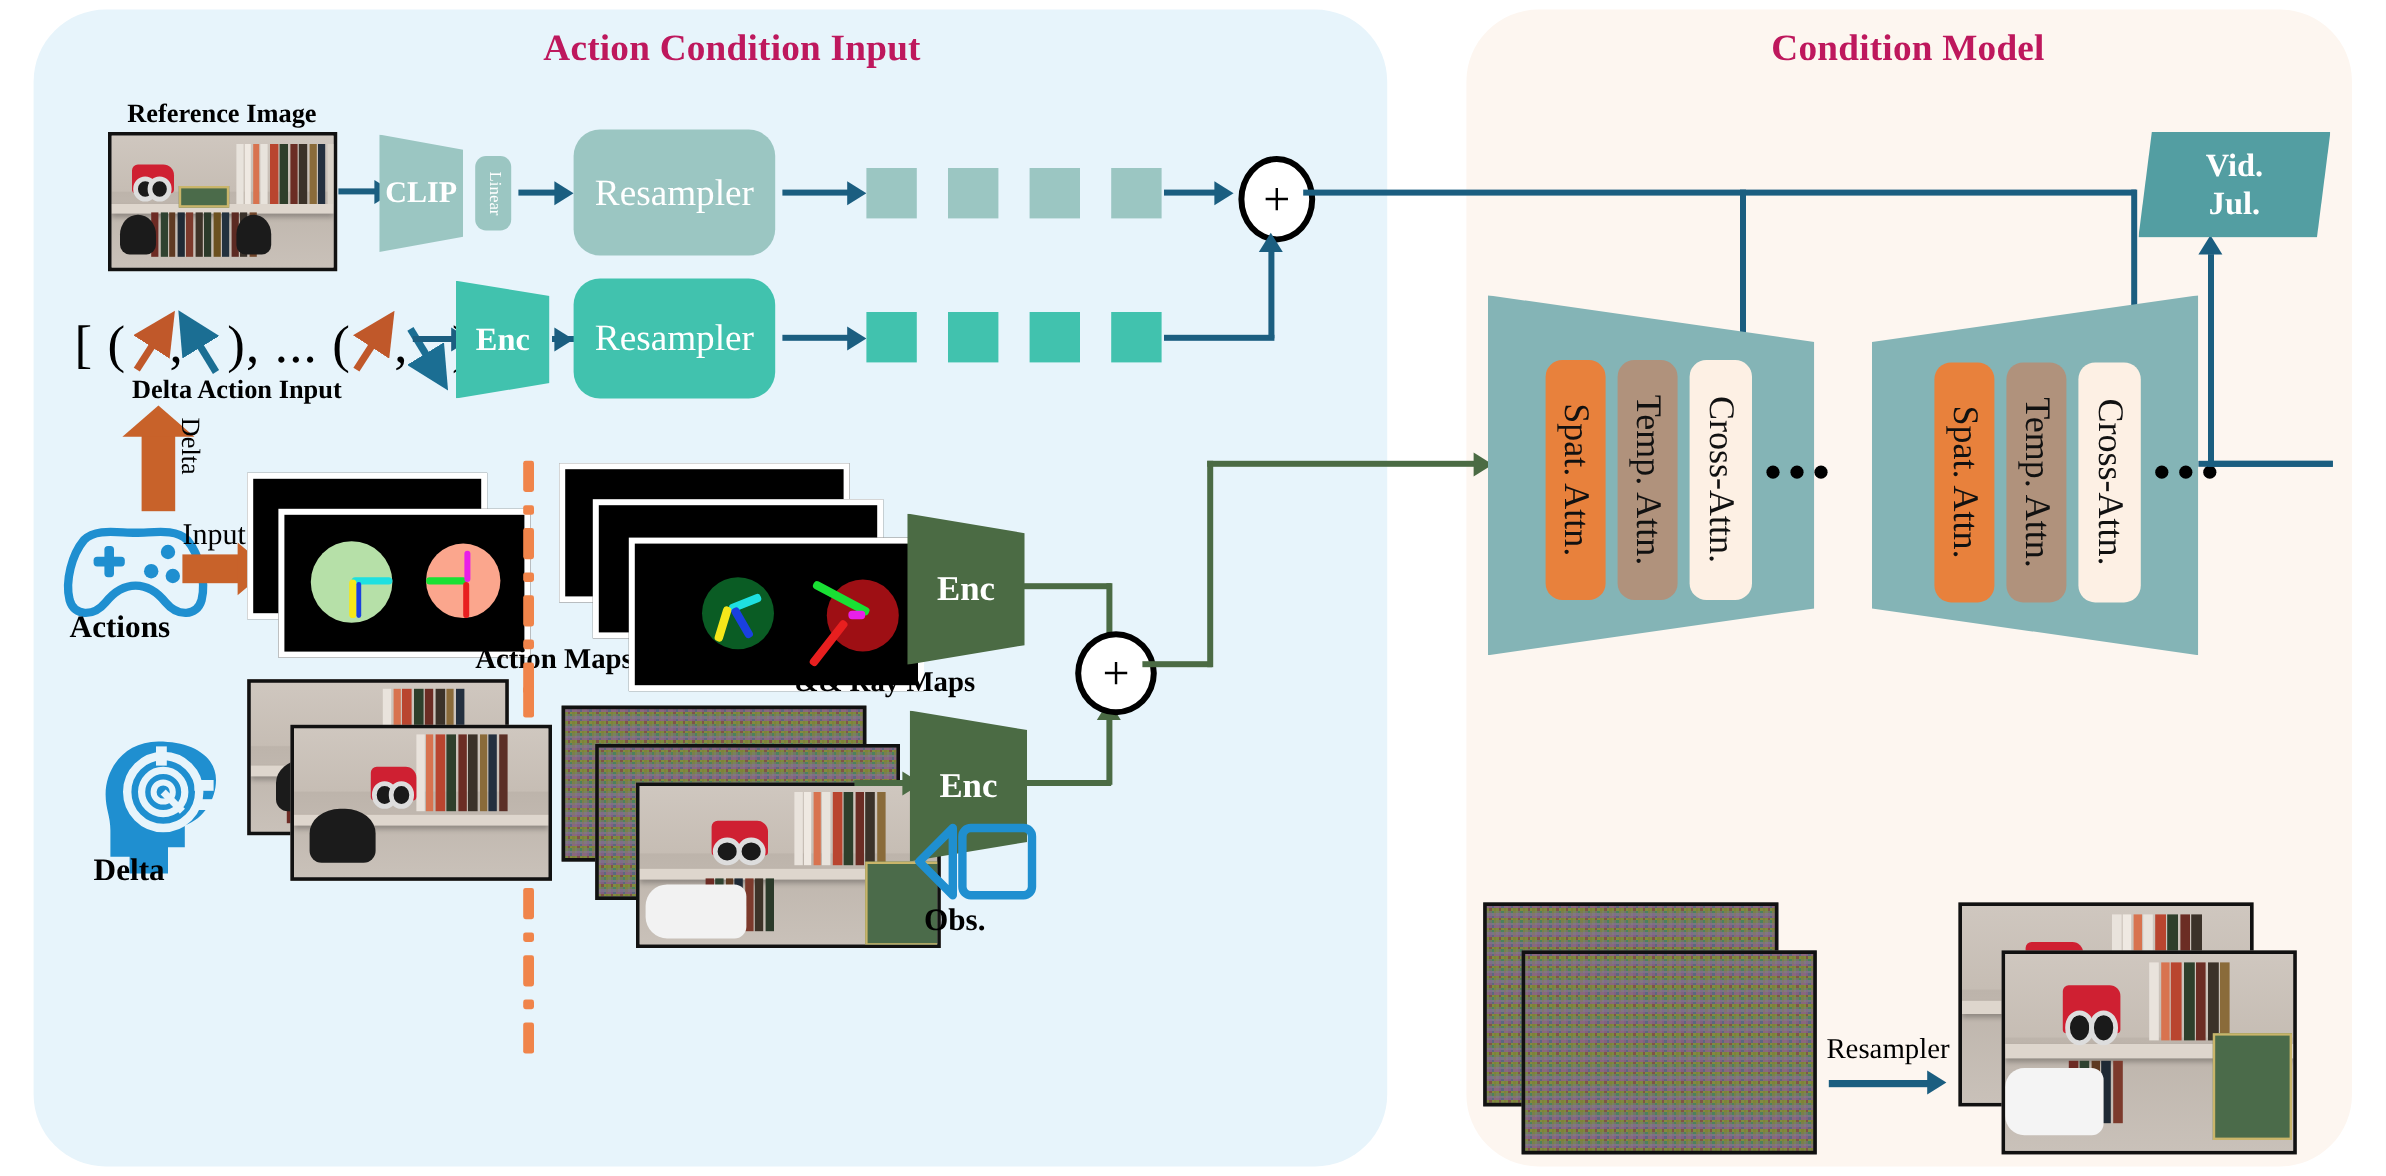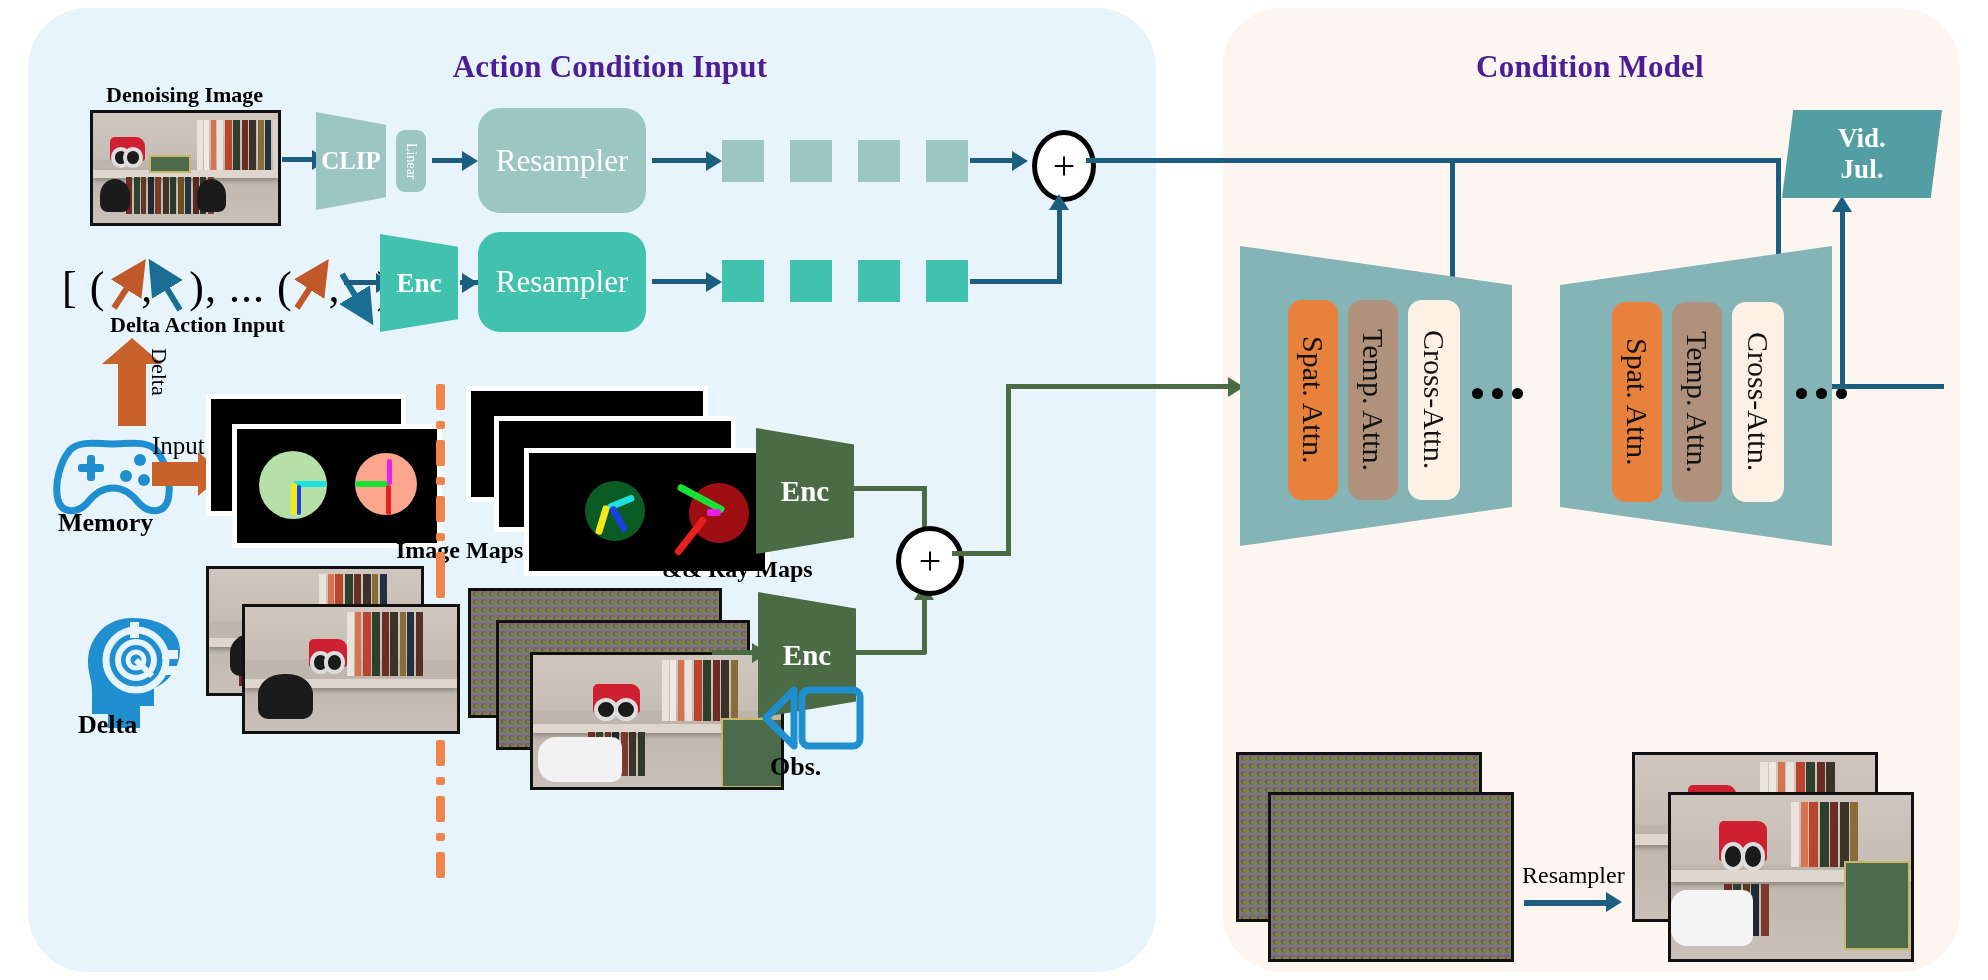--- a/index.html
+++ b/index.html
@@ -3,22 +3,22 @@
 <meta charset="utf-8">
 <style>
   html,body{margin:0;padding:0;background:#ffffff;}
   body{width:1988px;height:980px;position:relative;overflow:hidden;
        font-family:"Liberation Serif",serif;}
 
   .panel{position:absolute;border-radius:60px;}
   #left-panel{left:28px;top:8px;width:1128px;height:964px;background:#e7f4fb;}
   #right-panel{left:1222px;top:8px;width:738px;height:964px;background:#fdf6f0;}
 
-  .panel-title{position:absolute;font-weight:bold;font-size:31px;color:#4c1d95;
-               text-align:center;white-space:nowrap;letter-spacing:.2px;margin-top:27px;}
+  .panel-title{position:absolute;font-weight:bold;font-size:31px;color:#be185d;
+               text-align:center;white-space:nowrap;letter-spacing:.2px;}
 
   
   .label{position:absolute;font-weight:bold;color:#000;white-space:nowrap;}
   .plain{position:absolute;color:#000;white-space:nowrap;}
 
   .photo{position:absolute;overflow:hidden;background:#cfc8c2;}
   .photo.border{border:3px solid #111;}
 
   
   .shelf{position:absolute;inset:0;background:
@@ -83,21 +83,21 @@
 </style>
 </head>
 <body>
 
 <div class="panel" id="left-panel"></div>
 <div class="panel" id="right-panel"></div>
 
 <div class="panel-title" style="left:330px;top:22px;width:560px;">Action Condition Input</div>
 <div class="panel-title" style="left:1320px;top:22px;width:540px;">Condition Model</div>
 
-<div class="label" style="left:106px;top:82px;font-size:22px;">Denoising Image</div>
+<div class="label" style="left:106px;top:82px;font-size:22px;">Reference Image</div>
 
 <div class="photo border" style="left:90px;top:110px;width:185px;height:110px;">
   <div class="shelf">
     <div class="plank" style="top:52%;"></div>
     <div class="books" style="left:56%;top:6%;width:44%;height:46%;">
       <i class="bk" style="background:#e8e3dc;width:6px"></i>
         <i class="bk" style="background:#efe9e2;width:5px"></i>
       <i class="bk" style="background:#d8734f;width:5px"></i>
         <i class="bk" style="background:#e8e3dc;width:6px"></i>
       <i class="bk" style="background:#b9452f;width:7px"></i>
@@ -215,39 +215,39 @@
 <svg width="130" height="90" style="position:absolute;left:48px;top:432px;">
   <path d="M22,18 C12,30 6,52 10,68 C14,82 30,82 40,70 C48,60 56,56 65,56
            C74,56 82,60 90,70 C100,82 116,82 120,68 C124,52 118,30 108,18
            C98,8 80,12 65,12 C50,12 32,8 22,18 Z" fill="none" stroke="#1f8fd0" stroke-width="7" stroke-linejoin="round"></path>
   <rect x="30" y="32" width="26" height="8" rx="3" fill="#1f8fd0"></rect>
   <rect x="39" y="23" width="8" height="26" rx="3" fill="#1f8fd0"></rect>
   <circle cx="92" cy="28" r="6" fill="#1f8fd0"></circle>
   <circle cx="78" cy="44" r="6" fill="#1f8fd0"></circle>
   <circle cx="96" cy="48" r="6" fill="#1f8fd0"></circle>
 </svg>
-<div class="label" style="left:58px;top:508px;font-size:26px;">Memory</div>
+<div class="label" style="left:58px;top:508px;font-size:26px;">Actions</div>
 
 <div class="plain" style="left:152px;top:432px;font-size:25px;">Input.</div>
 <div class="orng-arrow" style="left:152px;top:462px;width:48px;height:24px;"></div>
 <div style="position:absolute;left:198px;top:452px;width:0;height:0;
             border-left:26px solid #c8622a;border-top:22px solid transparent;border-bottom:22px solid transparent;"></div>
 
 <div class="amap" style="left:206px;top:394px;width:190px;height:112px;"></div>
 <div class="amap" style="left:232px;top:424px;width:200px;height:114px;">
   <div class="circ" style="left:22px;top:22px;width:68px;height:68px;background:#b6e0a8;"></div>
   <div class="ax" style="left:56px;top:52px;width:34px;height:6px;background:#1ee0e0;"></div>
   <div class="ax" style="left:54px;top:54px;width:6px;height:32px;background:#f5e71a;"></div>
   <div class="ax" style="left:60px;top:56px;width:4px;height:30px;background:#1a40e0;"></div>
   <div class="circ" style="left:118px;top:24px;width:62px;height:62px;background:#fba68d;"></div>
   <div class="ax" style="left:118px;top:52px;width:34px;height:6px;background:#19e034;"></div>
   <div class="ax" style="left:150px;top:30px;width:5px;height:26px;background:#e81fe8;"></div>
   <div class="ax" style="left:149px;top:56px;width:5px;height:30px;background:#e81f1f;"></div>
 </div>
-<div class="label" style="left:396px;top:537px;font-size:24px;">Image Maps</div>
+<div class="label" style="left:396px;top:537px;font-size:24px;">Action Maps</div>
 
 <div class="dashcol" style="left:436px;top:384px;">
   <span style="height:26px"></span>
     <span style="height:8px"></span>
   <span style="height:26px"></span>
     <span style="height:8px"></span>
   <span style="height:26px"></span>
     <span style="height:8px"></span>
   <span style="height:26px"></span>
 </div>

